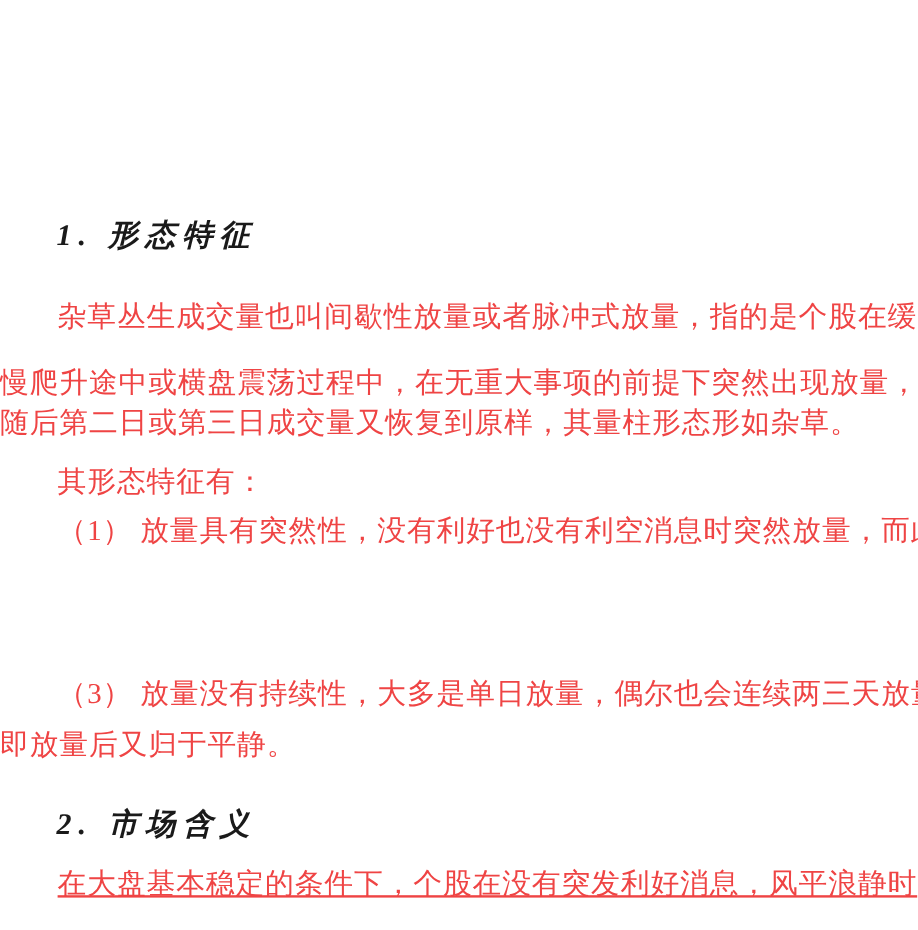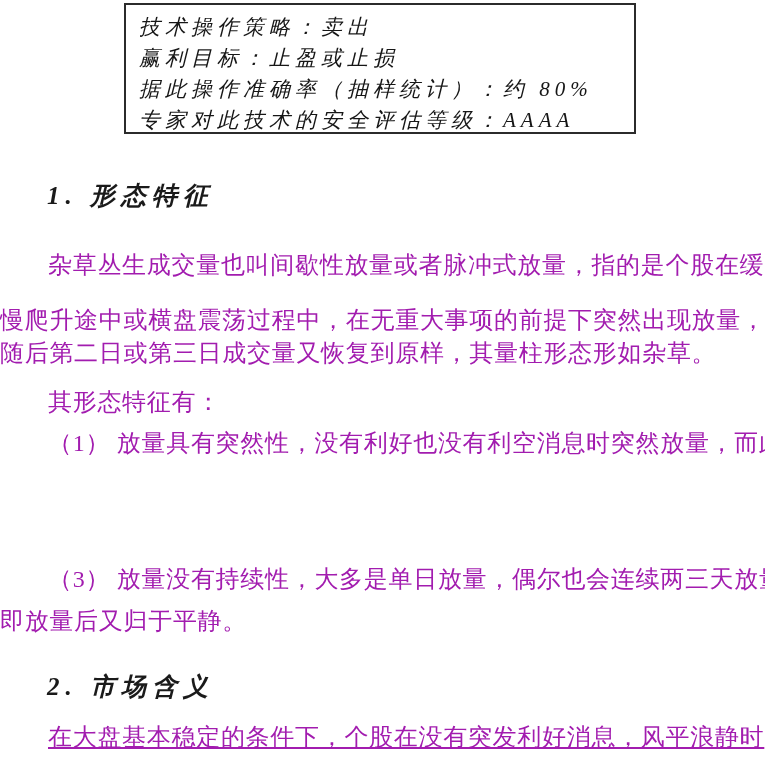--- a/index.html
+++ b/index.html
@@ -49,37 +49,31 @@
     color: #1a1a1a;
   }
   
   .body-line {
     position: absolute;
     left: 0;
     font-size: 24px;
     line-height: 30px;
     letter-spacing: 0.7px;
     white-space: pre;
-    color: #a21caf;
+    color: #ef4444;
   }
   .body-line.indent {
     left: 48px;
   }
 </style>
 </head>
 <body>
 
 <div class="page">
 
-  <div class="info-box">
-    <div class="info-box-line">技术操作策略：卖出</div>
-    <div class="info-box-line">赢利目标：止盈或止损</div>
-    <div class="info-box-line">据此操作准确率（抽样统计）：约 80%</div>
-    <div class="info-box-line">专家对此技术的安全评估等级：AAAA</div>
-  </div>
 
   <h2 class="section-heading" style="top:179px;">1. 形态特征</h2>
 
   <div class="body-line indent" style="top:250px;">杂草丛生成交量也叫间歇性放量或者脉冲式放量，指的是个股在缓</div>
   <div class="body-line" style="top:305px;text-align:center;">慢爬升途中或横盘震荡过程中，在无重大事项的前提下突然出现放量，</div>
   <div class="body-line" style="top:338px;">随后第二日或第三日成交量又恢复到原样，其量柱形态形如杂草。</div>
 
   <div class="body-line indent" style="top:387px;">其形态特征有：</div>
 
   <div class="body-line indent" style="top:428px;">（1） 放量具有突然性，没有利好也没有利空消息时突然放量，而此</div>

